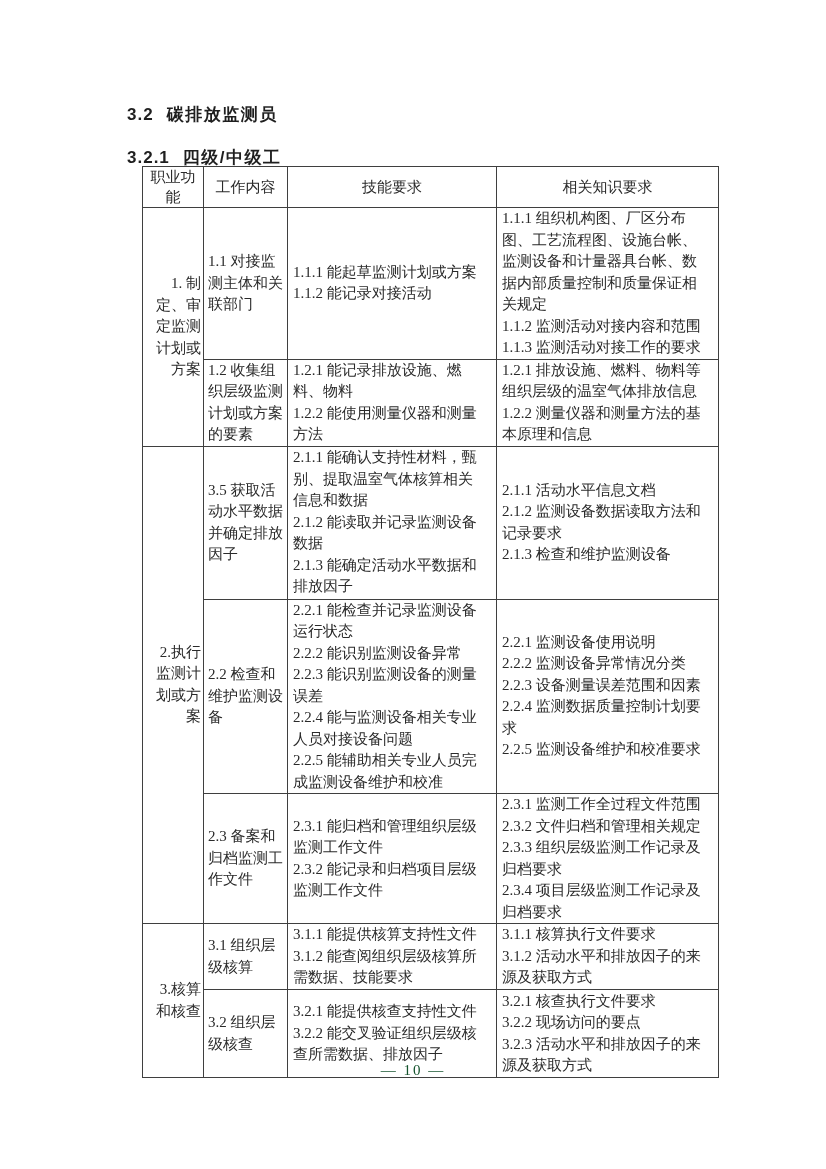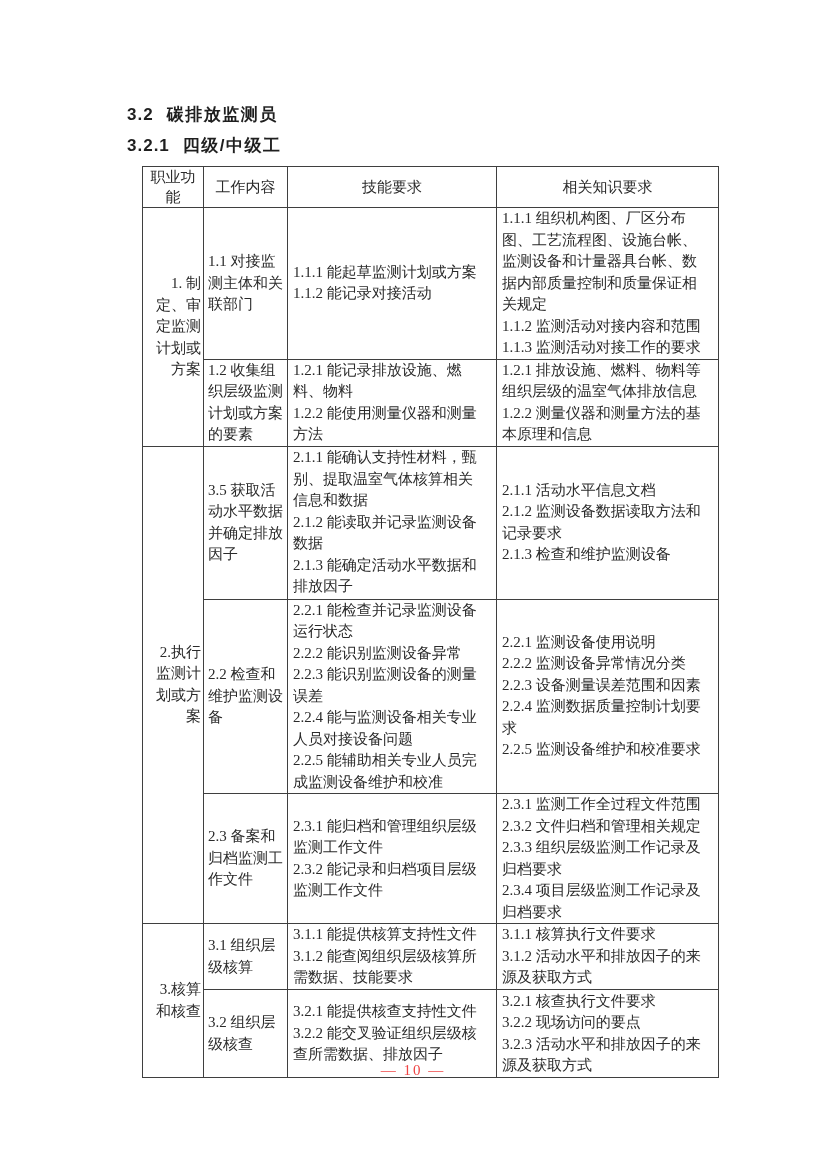--- a/index.html
+++ b/index.html
@@ -17,21 +17,21 @@
     position: absolute;
     left: 127px;
     font-family: "Liberation Sans", "DejaVu Sans", sans-serif;
     font-weight: bold;
     font-size: 17px;
     color: #1f1f1f;
     letter-spacing: 1.5px;
     white-space: nowrap;
   }
   .heading-1 { top: 103px; }
-  .heading-2 { top: 134px; }
+  .heading-2 { top: 146px; }
   .heading .num { letter-spacing: 1px; margin-right: 13px; }
   table.spec {
     position: absolute;
     left: 142px;
     top: 166px;
     width: 576px;
     border-collapse: collapse;
     table-layout: fixed;
   }
   table.spec th, table.spec td {
@@ -61,21 +61,21 @@
     padding: 0 16px 0 5px;
     white-space: pre-line;
   }
   .page-number {
     position: absolute;
     left: 0;
     right: 0;
     top: 1062px;
     text-align: center;
     font-size: 15px;
-    color: #ef4444;
+    color: #14532d;
     letter-spacing: 2px;
   }
 </style>
 </head>
 <body>
 
 <div class="page">
 
   <div class="heading heading-1">
     <span class="num">3.2</span><span>碳排放监测员</span>

